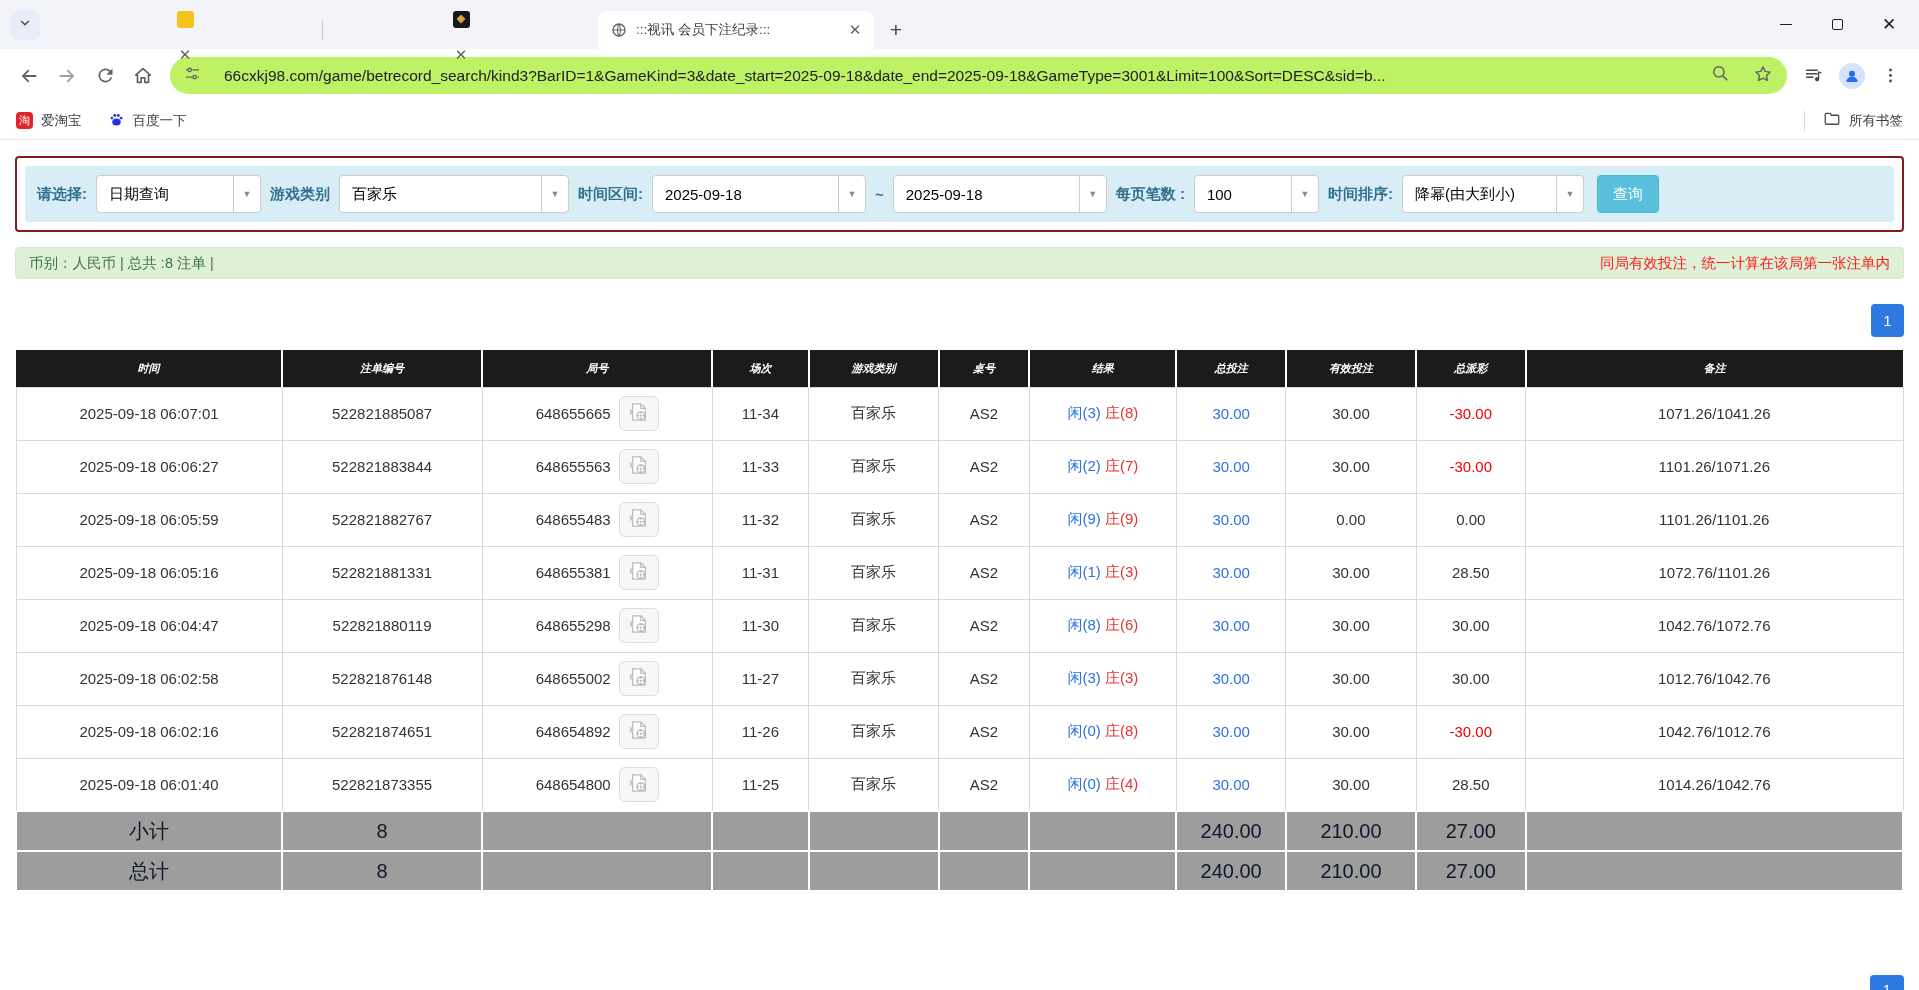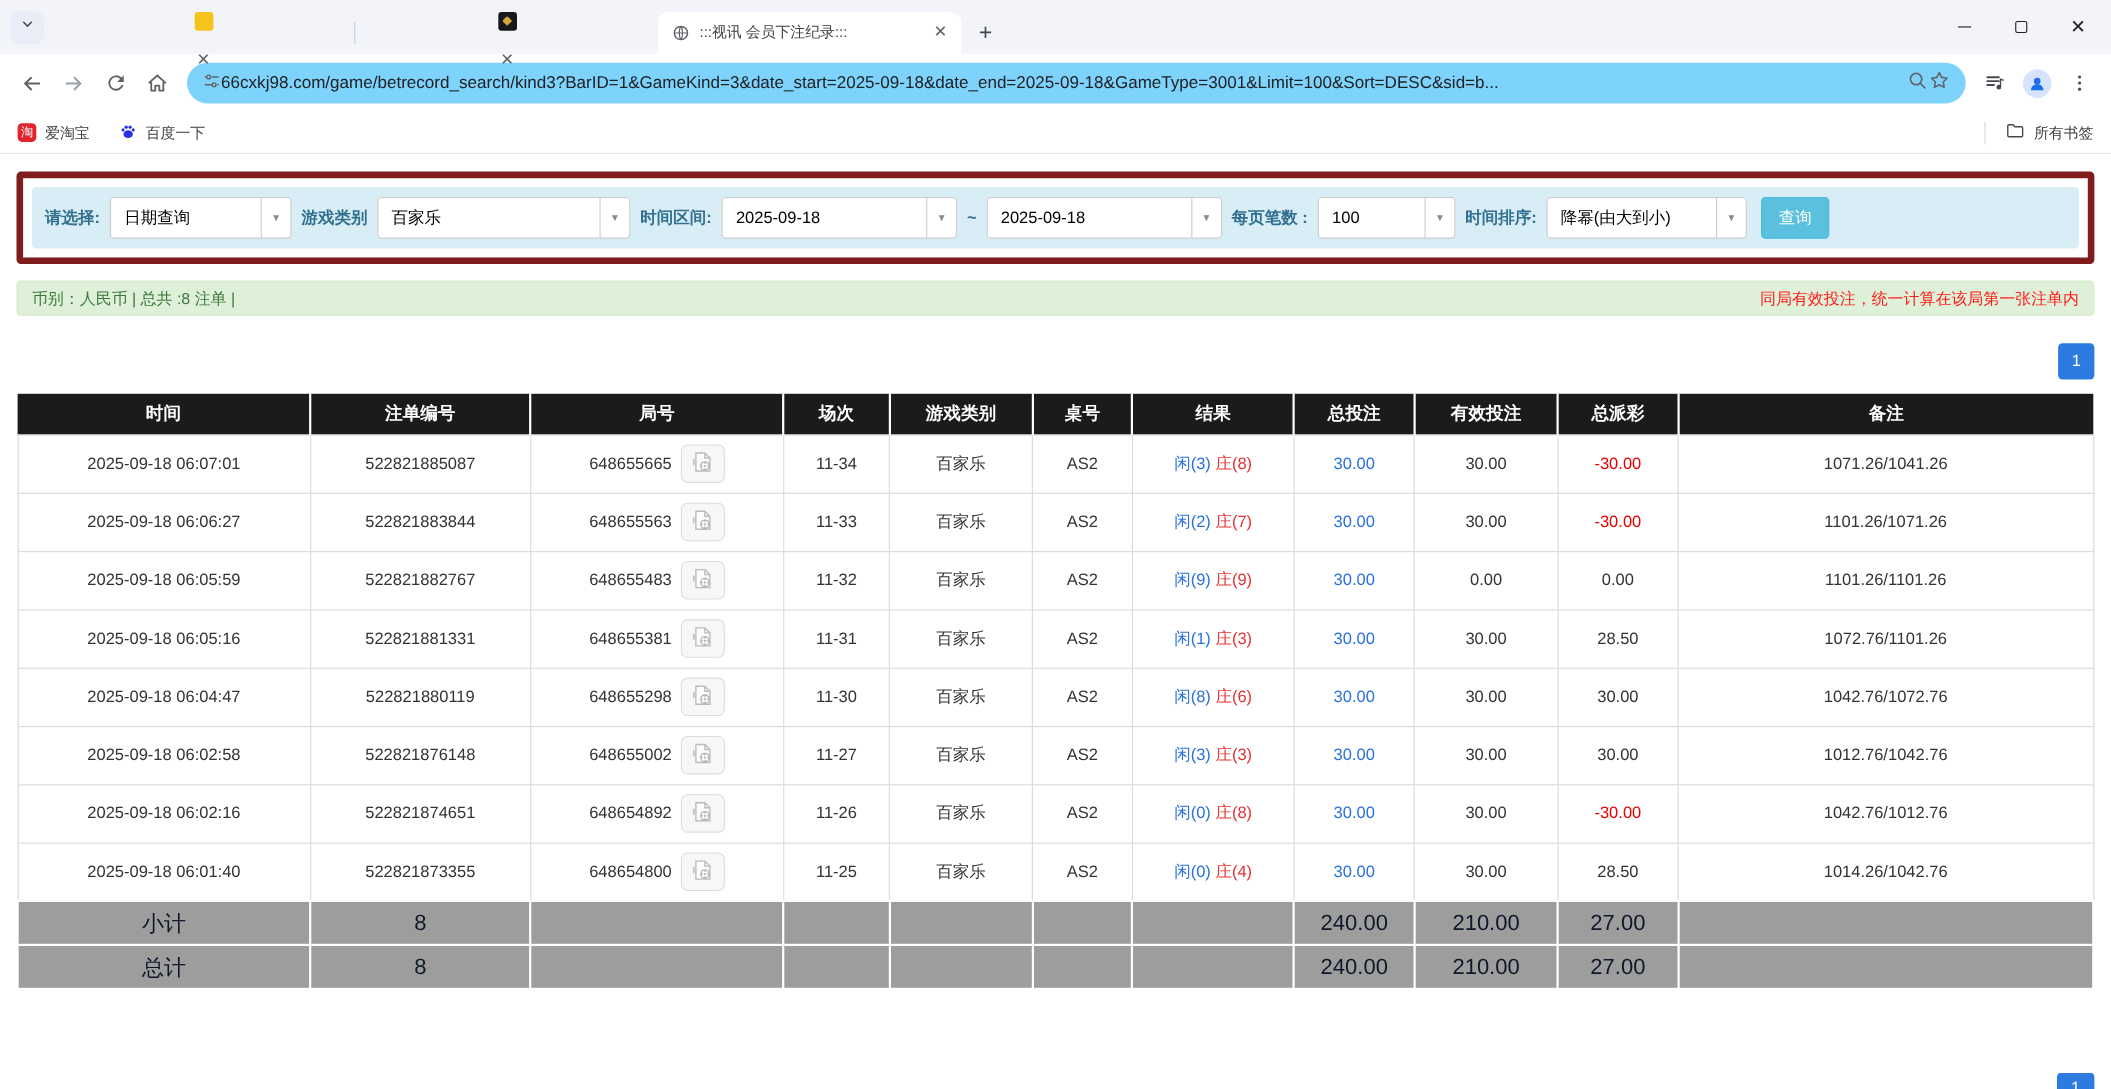--- a/index.html
+++ b/index.html
@@ -21,52 +21,52 @@
   .fav-welcome i { display:block; width:9px; height:9px; background:#d9a43a; clip-path:polygon(50% 0,100% 50%,50% 100%,0 50%); }
   .newtab { width:28px; height:28px; margin:10px 0 0 8px; display:flex; align-items:center; justify-content:center; color:#45494f; font-size:21px; }
   .win-controls { margin-left:auto; display:flex; align-items:center; gap:38px; padding-right:14px; color:#202124; }
   .wc { width:13px; height:13px; position:relative; }
   .wc-min:after { content:""; position:absolute; left:0; top:6px; width:12px; height:1.4px; background:#202124; }
   .wc-max:after { content:""; position:absolute; inset:1px; border:1.4px solid #202124; border-radius:2px; }
   .wc-close { font-size:17px; line-height:13px; }
 
   .navbar { height:53px; background:#fff; display:flex; align-items:center; padding:0 10px; }
   .nav-ic { width:38px; height:38px; border-radius:50%; display:flex; align-items:center; justify-content:center; flex:none; }
-  .url-pill { flex:1; height:37px; margin:0 8px; background:#7dd3fc; border-radius:19px; display:flex; align-items:center; padding:0 14px; gap:0; min-width:0; }
+  .url-pill { flex:1; height:37px; margin:0 8px; background:#bef264; border-radius:19px; display:flex; align-items:center; padding:0 14px; gap:23px; min-width:0; }
   .url-text { flex:1; font-size:15.5px; color:#202124; white-space:nowrap; overflow:hidden; }
   .avatar { width:26px; height:26px; border-radius:50%; background:#d7e3fd; display:flex; align-items:center; justify-content:center; }
 
   .bookmarksbar { height:38px; background:#fff; display:flex; align-items:center; padding:0 16px; gap:26px; border-bottom:1px solid #e2e4e9; }
   .bm { display:flex; align-items:center; gap:8px; font-size:13.5px; color:#3c4043; }
   .bm-ic-taobao { width:17px; height:17px; background:#e0262c; border-radius:4px; color:#fff; font-size:11px; display:flex; align-items:center; justify-content:center; }
   .bm-right { margin-left:auto; display:flex; align-items:center; gap:10px; }
   .bm-divider { width:1px; height:20px; background:#d5d8de; margin-right:8px; }
 
   
   .page { padding:16px 15px 0; }
   .page-title { font-size:25px; font-weight:500; color:#333; margin:6px 0 20px; }
 
-  .filter-panel { border:6px solid #7f1d1d; border-radius:4px; padding:8px; }
+  .filter-panel { border:2px solid #7f1d1d; border-radius:4px; padding:8px; }
   .filter-bar { background:#d9edf7; border-radius:4px; padding:9px 12px; display:flex; align-items:center; gap:9px; }
   .flabel { color:#31708f; font-weight:bold; font-size:15px; white-space:nowrap; }
   .sel { background:#fff; border:1px solid #ccc; border-radius:4px; height:38px; display:flex; align-items:stretch; }
   .sel .val { display:flex; align-items:center; padding:0 12px; font-size:15px; color:#000000; flex:1; white-space:nowrap; }
   .sel .caret { width:27px; border-left:1px solid #ccc; display:flex; align-items:center; justify-content:center; color:#8a8a8a; font-size:9px; }
   .w165{width:165px}.w230{width:230px}.w185{width:214px}.w125{width:125px}.w180{width:182px}
   .btn-search { background:#5bc0de; border:1px solid #46b8da; color:#fff; border-radius:4px; height:38px; padding:0 15px; font-size:15px; margin-left:4px; cursor:pointer; }
 
   .alert-success { margin-top:15px; background:#dff0d8; border:1px solid #d6e9c6; border-radius:4px; height:32px; padding:0 13px; display:flex; align-items:center; justify-content:space-between; }
   .alert-left { color:#3c763d; font-size:14.5px; }
   .alert-right { color:#ff1a1a; font-size:14.5px; }
 
   .pagination-top { display:flex; justify-content:flex-end; margin:25px 0 13px; }
   .page-btn { min-width:33px; height:33px; background:#2d7be0; color:#fff; border:none; border-radius:4px; font-size:15px; cursor:pointer; }
 
   table.records { width:100%; border-collapse:collapse; font-size:15px; color:#333; table-layout:fixed; }
-  .records thead th { background:#1b1b1b; color:#fff; height:37px; font-weight:bold; font-size:16px; }
+  .records thead th { background:#1b1b1b; color:#fff; height:37px; font-weight:bold; font-size:11px;font-style:italic; }
   .records thead th + th { border-left:2px solid #fff; }
   .records tbody td { border:1px solid #d9d9d9; height:53px; text-align:center; background:#fff; overflow:hidden; }
   .records tfoot td { background:#9d9d9d; color:#0f172a; height:40px; text-align:center; border:2px solid #fff; font-size:20px; }
   .res-player { color:#2b72de; }
   .res-banker { color:#e53333; }
   .bet-link { color:#2b72de; text-decoration:none; cursor:pointer; }
   .neg { color:#ee0000; }
   .round-wrap { display:inline-flex; align-items:center; gap:8px; }
   .video-btn { width:40px; height:35px; border:1px solid #ddd; background:#f7f7f7; border-radius:6px; display:inline-flex; align-items:center; justify-content:center; cursor:pointer; }
 

